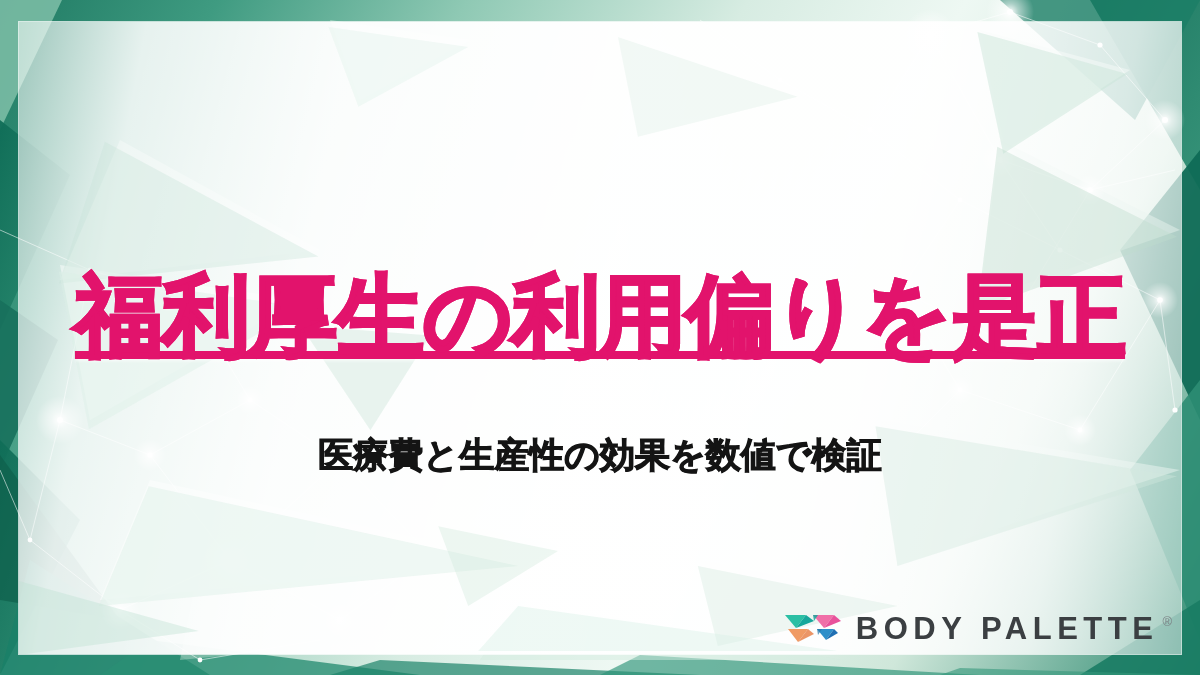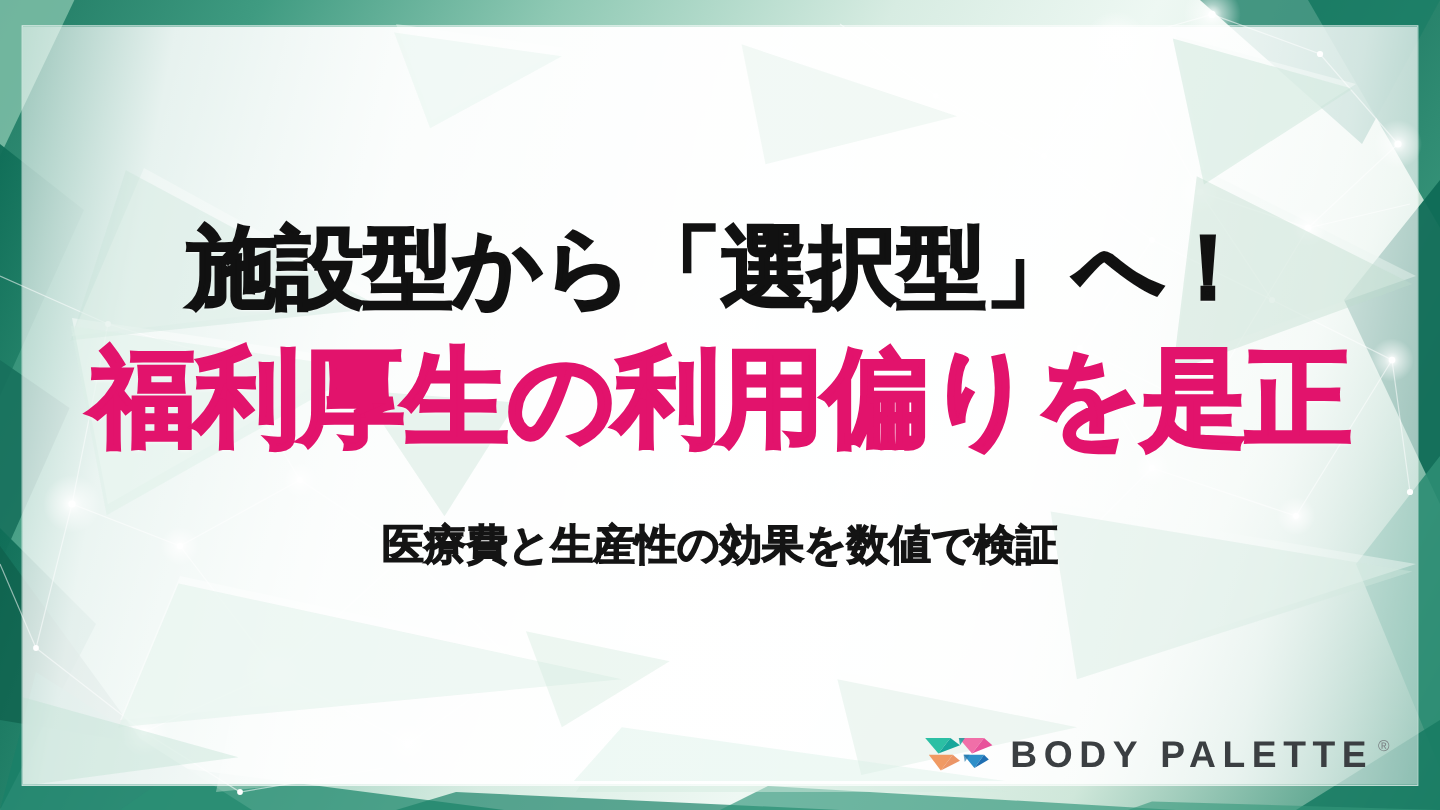--- a/index.html
+++ b/index.html
@@ -82,41 +82,42 @@
     line-height: 1;
   }
   #title-line-1 {
     top: 186px;
     font-size: 74px;
     color: #111111;
     -webkit-text-stroke: 2.2px #111111;
     text-shadow: 0 2px 2px rgba(255,255,255,0.75);
   }
   #title-line-2 {
-    top: 288px;
+    top: 272px;
     font-size: 88px;
     color: #E2136C;
     -webkit-text-stroke: 3px #E2136C;
     letter-spacing: -1px;
     text-shadow: 0 2px 3px rgba(255,255,255,0.6);
+    text-decoration: underline;
   }
   #subtitle {
     top: 437px;
     font-size: 35px;
     color: #141414;
     font-weight: 800;
     -webkit-text-stroke: 1.1px #141414;
     letter-spacing: 0px;
     text-shadow: 0 1px 2px rgba(255,255,255,0.7);
   }
 
   
   #logo {
     position: absolute;
-    right: 42px;
+    right: 28px;
     bottom: 28px;
     z-index: 50;
     display: flex;
     align-items: center;
     gap: 14px;
   }
   #logo-mark { display: block; width: 58px; height: 38px; }
   #logo-wordmark {
     display: flex;
     align-items: flex-start;
@@ -278,21 +279,20 @@
       <polygon points="420,505 540,530 450,585" fill="#cde7db" opacity="0.35"></polygon>
       <polygon points="680,545 880,585 700,625" fill="#d0e8dd" opacity="0.35"></polygon>
       <polygon points="500,585 820,630 460,630" fill="#d8efe5" opacity="0.4"></polygon>
       <polygon points="310,5   450,25  340,85" fill="#e1f3ea" opacity="0.4"></polygon>
       <polygon points="600,15  780,75  620,115" fill="#d6ece2" opacity="0.3"></polygon>
       <polygon points="0,560   180,610 0,634" fill="#bfe0d1" opacity="0.4"></polygon>
     </svg>
   </div>
 
   <div id="copy">
-    <div class="headline" id="title-line-1">施設型から「選択型」へ！</div>
     <div class="headline" id="title-line-2">福利厚生の利用偏りを是正</div>
     <div class="headline" id="subtitle">医療費と生産性の効果を数値で検証</div>
   </div>
 
   <div id="logo">
     <svg id="logo-mark" viewBox="0 0 58 38">
 
       <polygon points="1,6 22,6 12,19" fill="#2BBFA4"></polygon>
       <polygon points="22,6 30,12 12,19" fill="#17A79B"></polygon>
       <polygon points="4,20 24,20 14,33" fill="#F09A63"></polygon>

